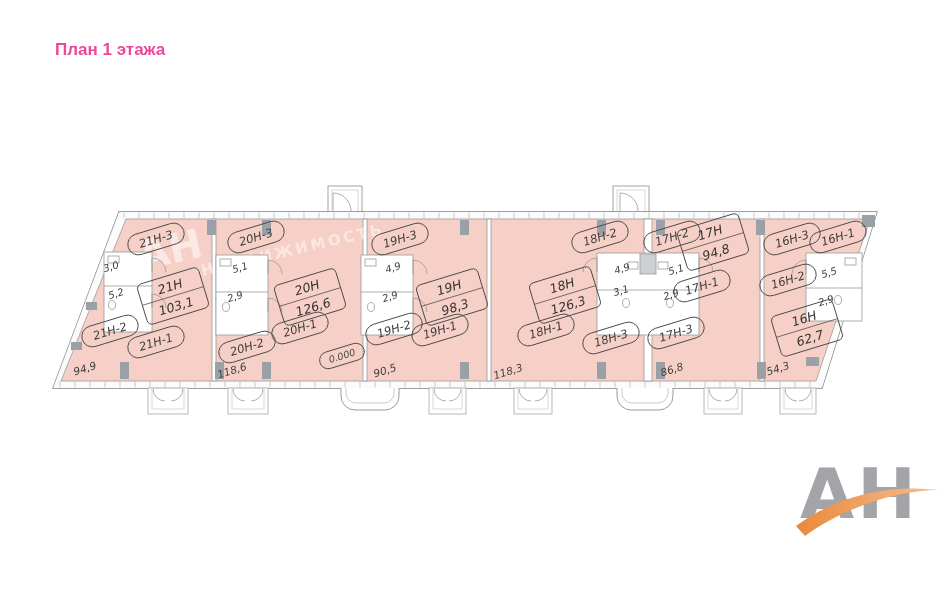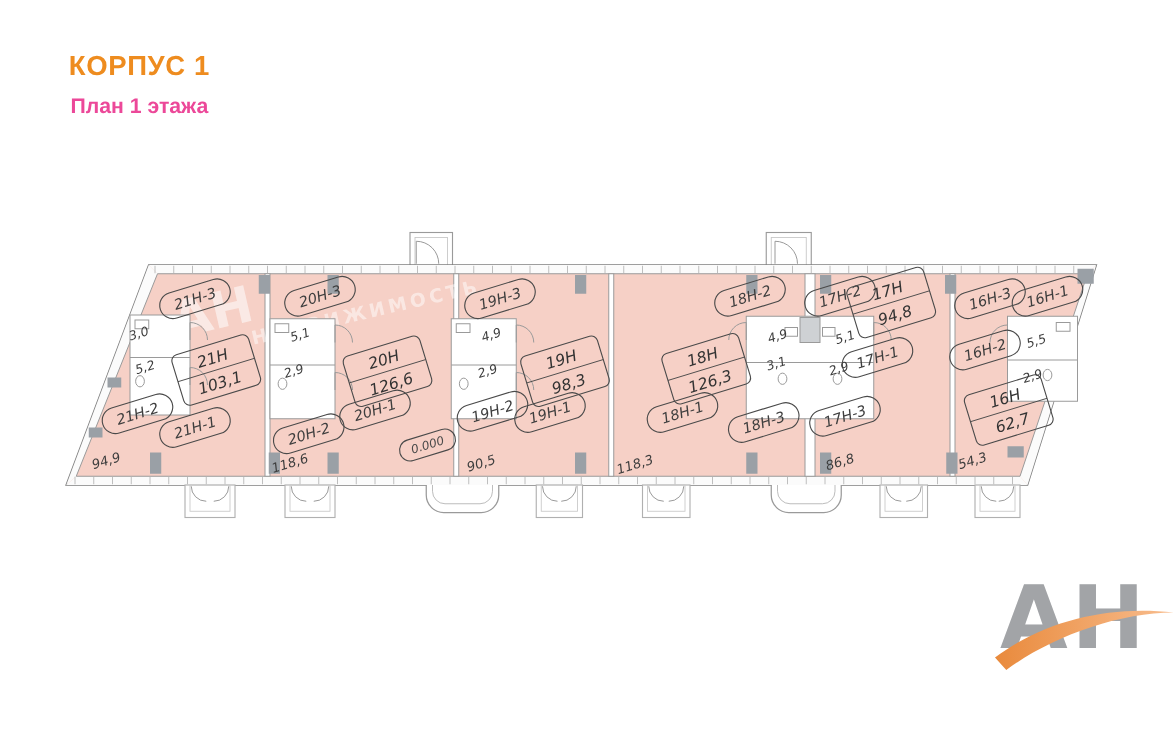--- a/index.html
+++ b/index.html
@@ -21,21 +21,20 @@
   #logo .letters{position:absolute;left:8px;top:0px;font-family:"DejaVu Sans",sans-serif;
                  font-weight:700;font-size:70px;line-height:84px;color:#a2a4a7;letter-spacing:3px;}
   #logo svg{position:absolute;left:0;top:26px;}
 </style>
 </head>
 <body>
 
 <div id="stage">
 
   <div id="titles">
-    <p class="t-building">КОРПУС 1</p>
     <p class="t-floor">План 1 этажа</p>
   </div>
 
   <svg id="plan-svg" width="941" height="600" viewBox="0 0 941 600">
 
     <g fill="#ffffff" stroke="#9a9a9a" stroke-width="0.9">
       <rect x="328" y="186" width="34" height="28"></rect>
       <rect x="332" y="190" width="26" height="24" fill="none" stroke="#c6c6c6" stroke-width="0.7"></rect>
       <path d="M333,211 v-18 a18,18 0 0 1 18,18" fill="none" stroke="#9a9a9a" stroke-width="0.8"></path>
       <rect x="613" y="186" width="36" height="28"></rect>

